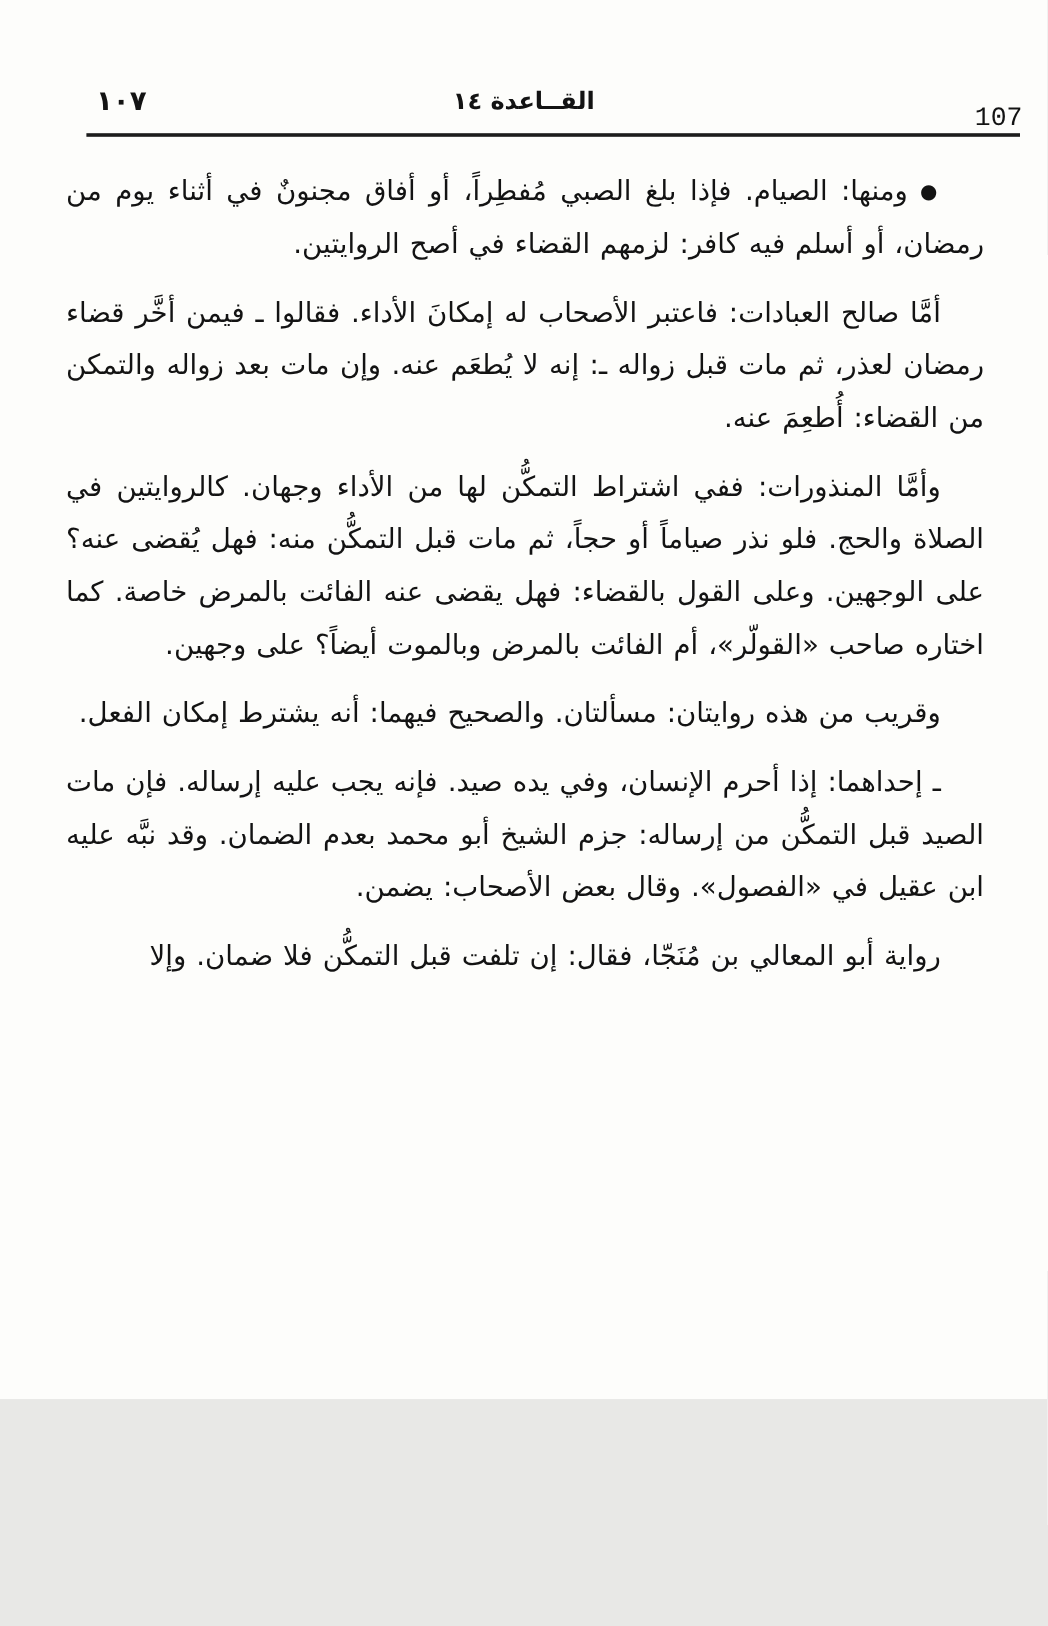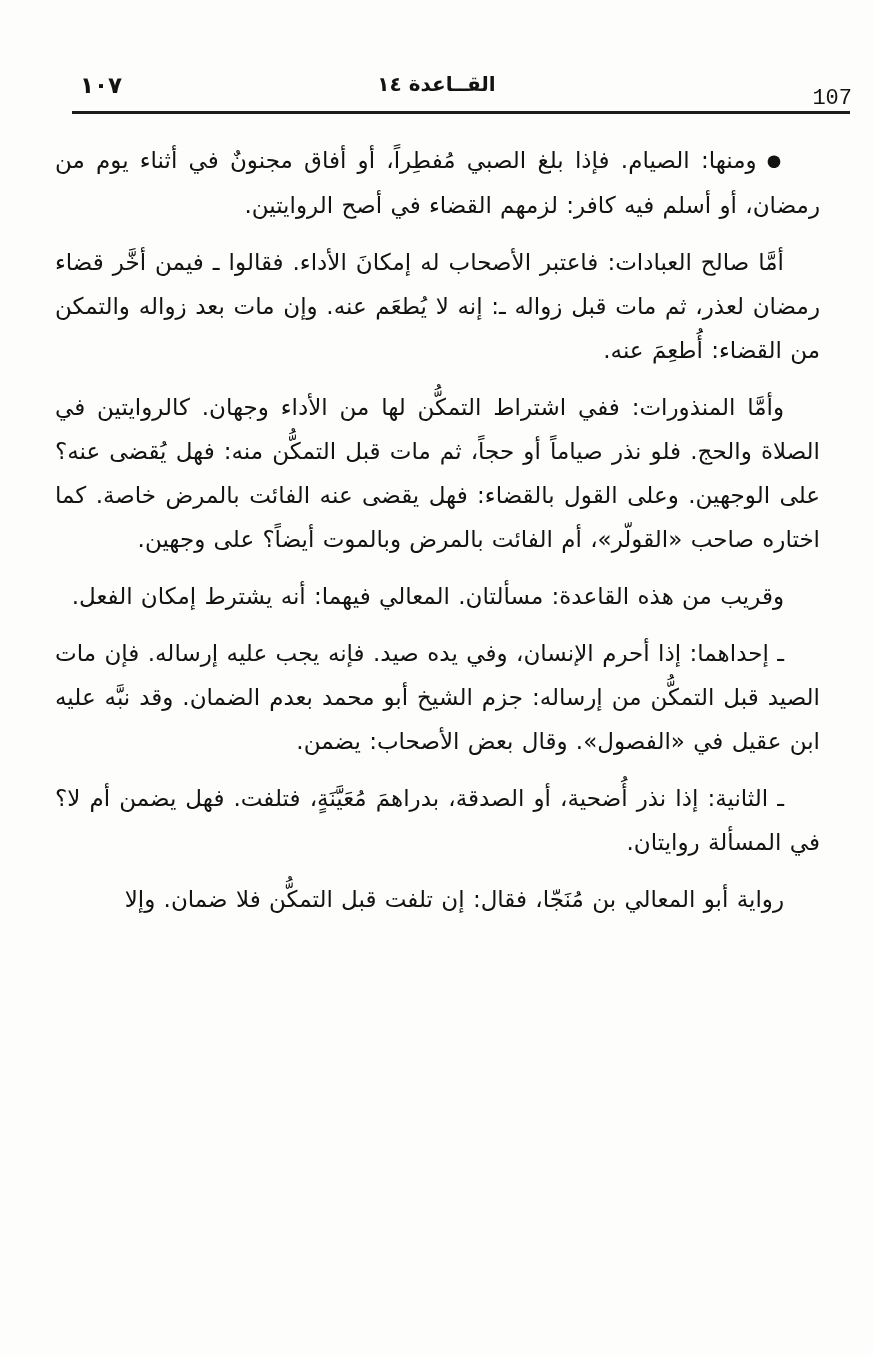--- a/index.html
+++ b/index.html
@@ -1,20 +1,20 @@
 <!DOCTYPE html>
 <html lang="ar"><head>
 <meta charset="utf-8">
 <style>
   * { margin: 0; padding: 0; box-sizing: border-box; }
   html, body { background: #e8e8e6; }
   .page {
     position: relative;
     width: 873px;
-    height: 1355px;
+    height: 1166px;
     margin: 0 auto;
     background: #fdfdfb;
     color: #131313;
     font-family: "DejaVu Sans", sans-serif;
     overflow: hidden;
   }
   
   .pn-arabic {
     position: absolute;
     top: 72px; left: 80px;
@@ -79,23 +79,22 @@
   <main class="page-body">
 
 
     <p class="para"><span class="bullet">●</span><span>ومنها: الصيام. فإذا بلغ الصبي مُفطِراً، أو أفاق مجنونٌ في أثناء يوم من رمضان، أو أسلم فيه كافر: لزمهم القضاء في أصح الروايتين.</span></p>
 
 
     <p class="para">أمَّا صالح العبادات: فاعتبر الأصحاب له إمكانَ الأداء. فقالوا ـ فيمن أخَّر قضاء رمضان لعذر، ثم مات قبل زواله ـ: إنه لا يُطعَم عنه. وإن مات بعد زواله والتمكن من القضاء: أُطعِمَ عنه.</p>
 
     <p class="para">وأمَّا المنذورات: ففي اشتراط التمكُّن لها من الأداء وجهان. كالروايتين في الصلاة والحج. فلو نذر صياماً أو حجاً، ثم مات قبل التمكُّن منه: فهل يُقضى عنه؟ على الوجهين. وعلى القول بالقضاء: فهل يقضى عنه الفائت بالمرض خاصة. كما اختاره صاحب «القولّر»، أم الفائت بالمرض وبالموت أيضاً؟ على وجهين.</p>
 
-    <p class="para">وقريب من هذه القاعدة: مسألتان. المعالي فيهما: أنه يشترط إمكان الفعل.</p>
+    <p class="para">وقريب من هذه روايتان: مسألتان. والصحيح فيهما: أنه يشترط إمكان الفعل.</p>
 
     <p class="para">ـ إحداهما: إذا أحرم الإنسان، وفي يده صيد. فإنه يجب عليه إرساله. فإن مات الصيد قبل التمكُّن من إرساله: جزم الشيخ أبو محمد بعدم الضمان. وقد نبَّه عليه ابن عقيل في «الفصول». وقال بعض الأصحاب: يضمن.</p>
 
-    <p class="para">ـ الثانية: إذا نذر أُضحية، أو الصدقة، بدراهمَ مُعَيَّنَةٍ، فتلفت. فهل يضمن أم لا؟ في المسألة روايتان.</p>
 
 
     <p class="para">رواية أبو المعالي بن مُنَجّا، فقال: إن تلفت قبل التمكُّن فلا ضمان. وإلا</p>
 
   </main>
 </div>
 
 </body></html>

